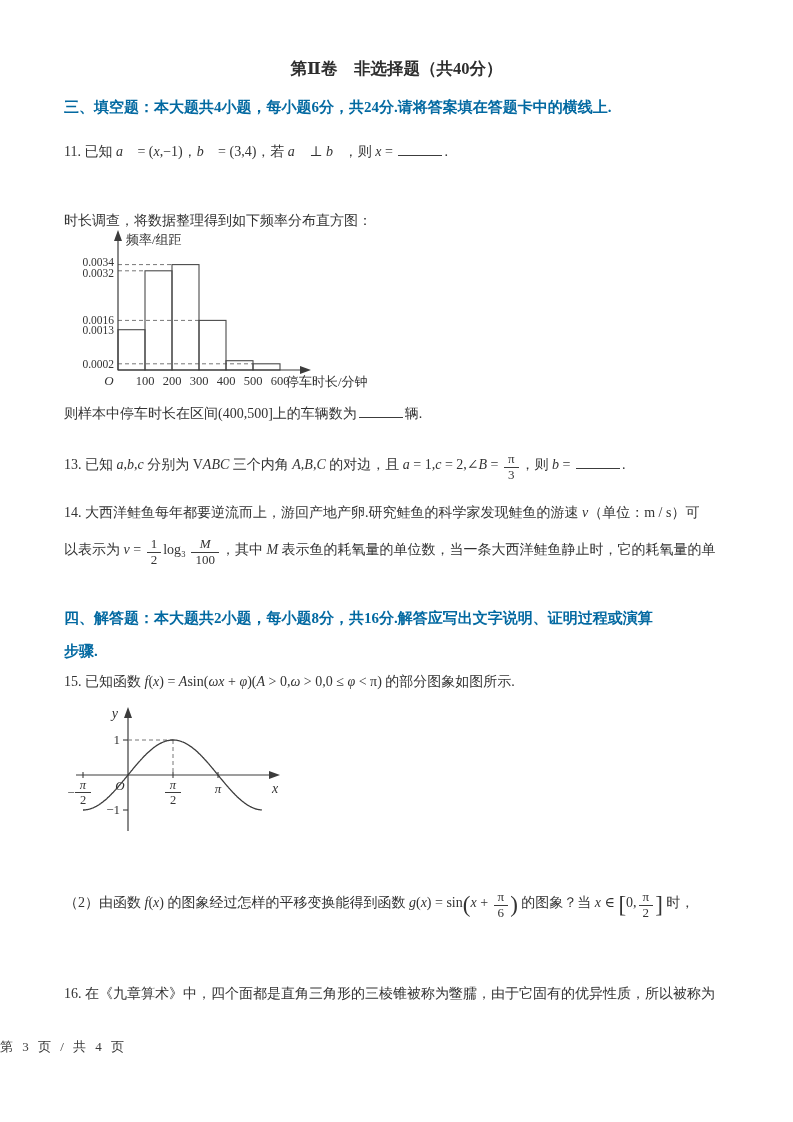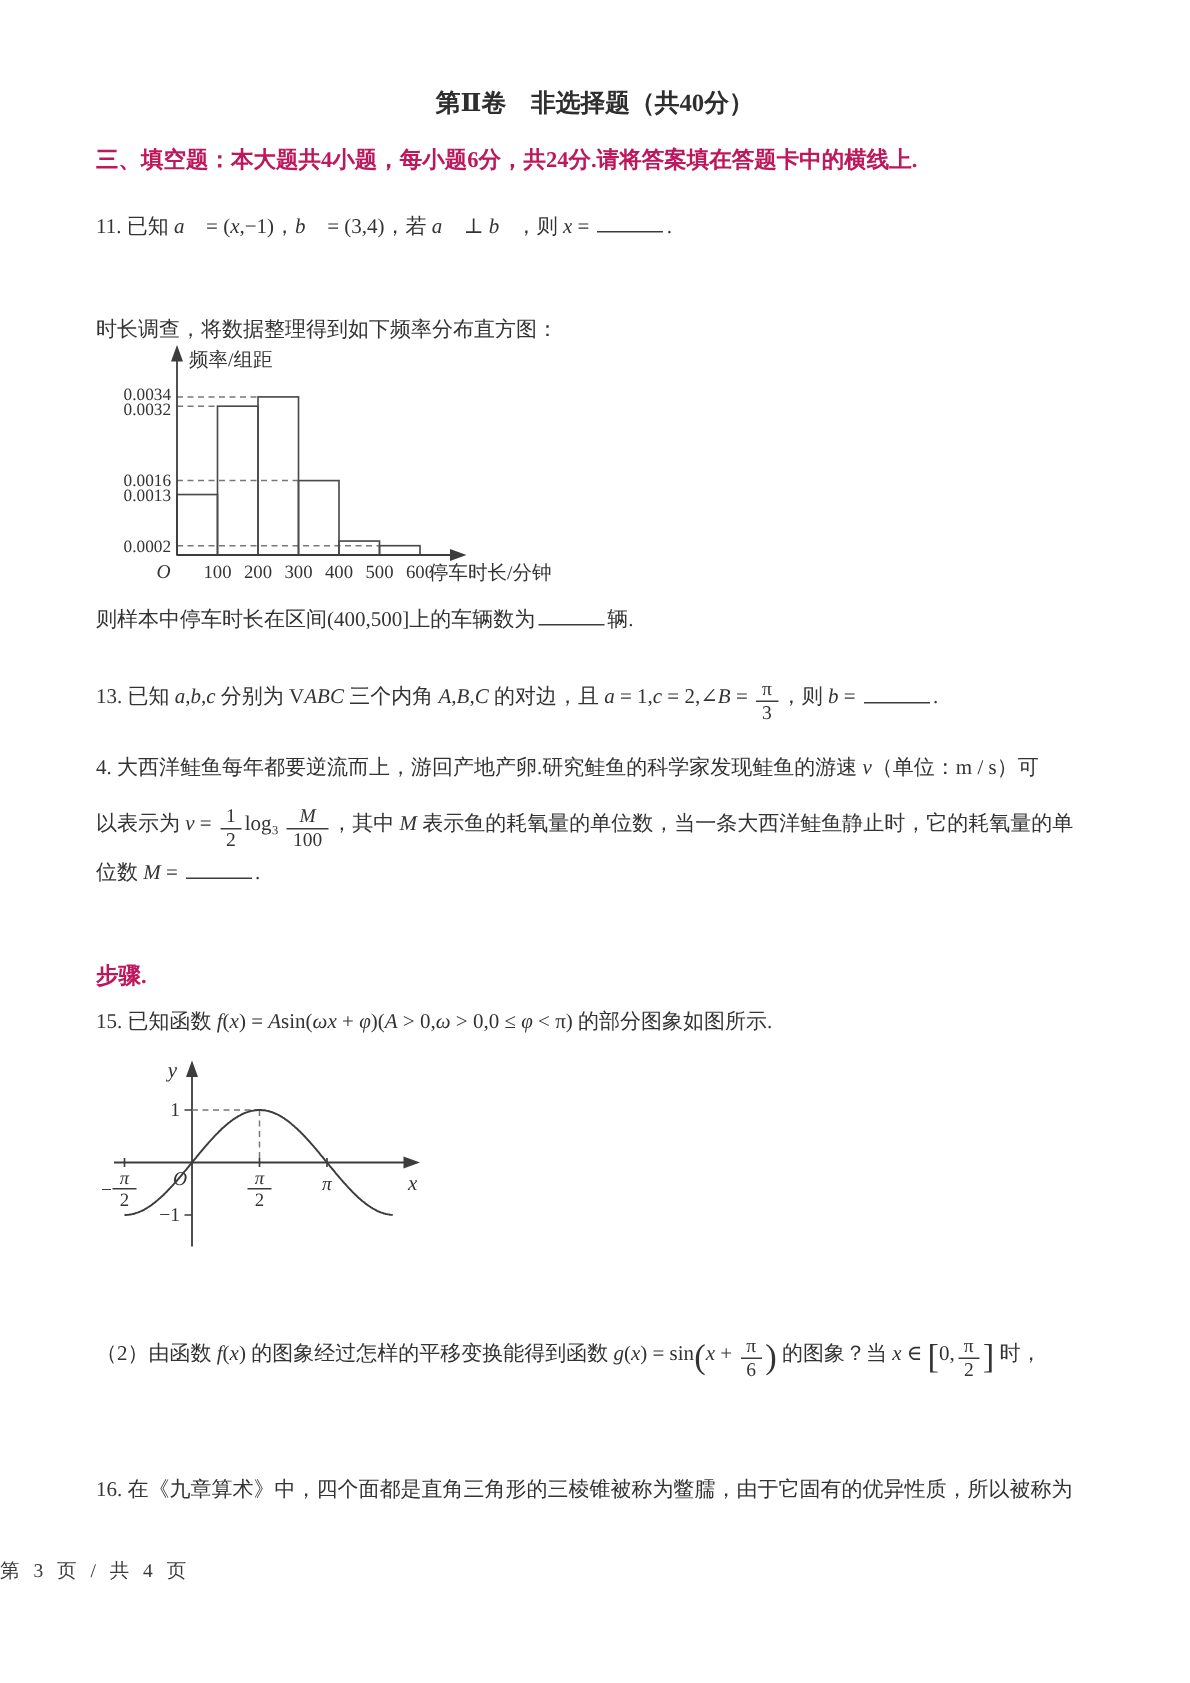--- a/index.html
+++ b/index.html
@@ -1,20 +1,20 @@
 <!DOCTYPE html>
 <html><head>
 <meta charset="utf-8">
 <style>
   html,body{margin:0;padding:0;background:#fff;}
   .page{position:relative;width:793px;height:1122px;background:#fff;overflow:hidden;
         font-family:"Liberation Serif","DejaVu Serif",serif;color:#333;}
   .line{position:absolute;left:64px;width:676px;font-size:14px;line-height:22px;color:#333;}
   .title{position:absolute;left:0;width:100%;text-align:center;font-weight:bold;font-size:16.5px;color:#2e2e2e;}
-  .bold{font-weight:bold;font-size:15px;color:#be185d;}
+  .bold{font-weight:bold;font-size:15px;color:#0369a1;}
   .footer{position:absolute;left:0;width:100%;text-align:left;font-size:13px;letter-spacing:3px;color:#3a3a3a;}
   .it{font-style:italic;font-family:"Liberation Serif","DejaVu Serif",serif;}
   .frac{display:inline-block;vertical-align:-0.8em;text-align:center;line-height:1.15;
         font-size:13px;margin:0 2px;}
   .frac .num{display:block;border-bottom:1px solid #3c3c3c;padding:0 4px;}
   .frac .den{display:block;padding:0 4px;}
   .bigb{font-size:23px;vertical-align:-0.25em;line-height:0;}
   .blank{display:inline-block;width:44px;height:13px;border-bottom:1px solid #3c3c3c;margin:0 2px;}
   svg text{font-family:"Liberation Serif","DejaVu Serif",serif;fill:#333;}
   .chart{position:absolute;}
@@ -60,24 +60,24 @@
       <text x="183" y="158" font-size="12.5" text-anchor="middle">500</text>
       <text x="210" y="158" font-size="12.5" text-anchor="middle">600</text>
       <text x="39" y="158" font-size="13" text-anchor="middle" font-style="italic">O</text>
       <text x="216" y="159" font-size="13">停车时长/分钟</text>
     </svg>
 
   <div class="line" style="top:403px"><span>则样本中停车时长在区间(400,500]上的车辆数为</span><span class="blank"></span><span>辆.</span></div>
 
   <div class="line" style="top:452px"><span>13. 已知 </span><span class="it">a</span><span>,</span><span class="it">b</span><span>,</span><span class="it">c</span><span> 分别为 V</span><span class="it">ABC</span><span> 三个内角 </span><span class="it">A</span><span>,</span><span class="it">B</span><span>,</span><span class="it">C</span><span> 的对边，且 </span><span class="it">a</span><span> = 1,</span><span class="it">c</span><span> = 2,∠</span><span class="it">B</span><span> = </span><span class="frac"><span class="num">π</span><span class="den">3</span></span><span>，则 </span><span class="it">b</span><span> = </span><span class="blank"></span><span>.</span></div>
 
-  <div class="line" style="top:502px"><span>4. 大西洋鲑鱼每年都要逆流而上，游回产地产卵.研究鲑鱼的科学家发现鲑鱼的游速 </span><span class="it">v</span><span>（单位：m / s）可</span></div>
+  <div class="line" style="top:502px"><span>14. 大西洋鲑鱼每年都要逆流而上，游回产地产卵.研究鲑鱼的科学家发现鲑鱼的游速 </span><span class="it">v</span><span>（单位：m / s）可</span></div>
   <div class="line" style="top:537px"><span>以表示为 </span><span class="it">v</span><span> = </span><span class="frac"><span class="num">1</span><span class="den">2</span></span><span>log₃ </span><span class="frac"><span class="num it">M</span><span class="den">100</span></span><span>，其中 </span><span class="it">M</span><span> 表示鱼的耗氧量的单位数，当一条大西洋鲑鱼静止时，它的耗氧量的单</span></div>
-  <div class="line" style="top:572px"><span>位数 </span><span class="it">M</span><span> = </span><span class="blank"></span><span>.</span></div>
 
+  <div class="line bold" style="top:607px">四、解答题：本大题共2小题，每小题8分，共16分.解答应写出文字说明、证明过程或演算</div>
   <div class="line bold" style="top:640px">步骤.</div>
 
   <div class="line" style="top:671px"><span>15. 已知函数 </span><span class="it">f</span><span>(</span><span class="it">x</span><span>) = </span><span class="it">A</span><span>sin(</span><span class="it">ωx</span><span> + </span><span class="it">φ</span><span>)(</span><span class="it">A</span><span> &gt; 0,</span><span class="it">ω</span><span> &gt; 0,0 ≤ </span><span class="it">φ</span><span> &lt; π) 的部分图象如图所示.</span></div>
 
   <svg class="chart" id="sine-svg" style="left:68px;top:703px" width="320" height="135">
       <line x1="8" y1="72" x2="203" y2="72" stroke="#3c3c3c" stroke-width="1.2"></line>
       <polygon points="212,72 201,68 201,76" fill="#3c3c3c"></polygon>
       <line x1="60" y1="128" x2="60" y2="13" stroke="#3c3c3c" stroke-width="1.2"></line>
       <polygon points="60,4 56,15 64,15" fill="#3c3c3c"></polygon>
       <text x="50" y="15" font-size="14" font-style="italic" text-anchor="end">y</text>

